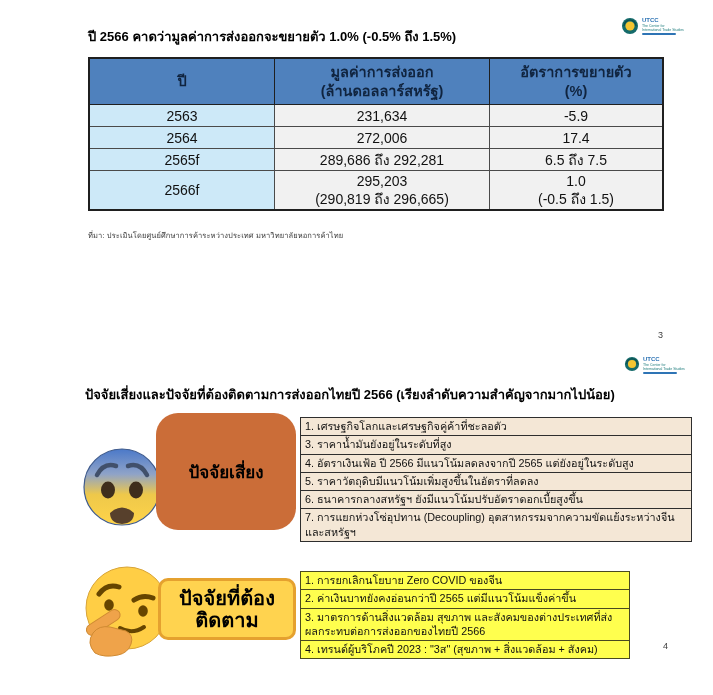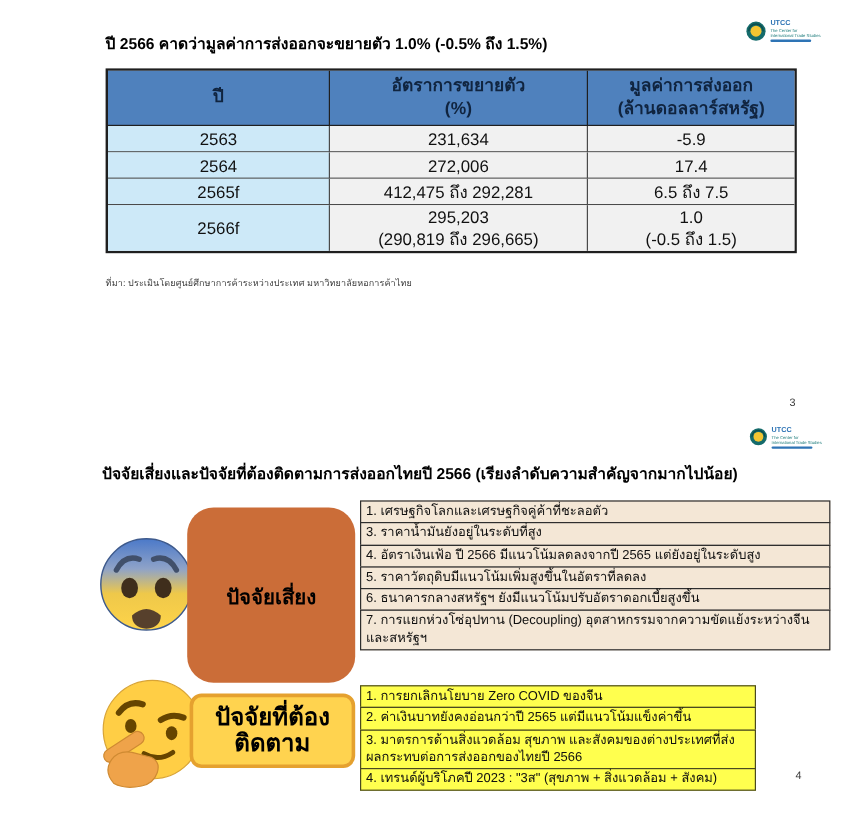--- a/index.html
+++ b/index.html
@@ -29,21 +29,21 @@
     white-space:pre-line;min-height:22px;padding:1px 19px;box-sizing:border-box;
     background:var(--cell-gray,#f1f1f1);border-right:1px solid #4a4a4a;border-bottom:1px solid #4a4a4a;color:#111;
   }
   .td.c0{background:var(--year-col-blue,#cde9f8);}
   .td:last-child{border-right:0;}
   .trow:last-child .td{border-bottom:0;}
   .source{position:absolute;left:88px;top:229px;font-size:7.5px;color:#3a3a3a;letter-spacing:.1px;text-align:center;}
   
   .emoji{position:absolute;}
   .risk-label{
-    position:absolute;left:156px;top:423px;width:140px;height:146px;border-radius:22px;
+    position:absolute;left:156px;top:413px;width:140px;height:117px;border-radius:22px;
     background:var(--risk-orange,#cb6d38);display:flex;align-items:center;justify-content:center;
     font-weight:700;font-size:17px;color:#000;text-align:center;
   }
   .monitor-label{
     position:absolute;left:158px;top:578px;width:132px;height:56px;border-radius:10px;
     background:var(--monitor-yellow,#ffd34f);border:3px solid #e5a12f;
     display:flex;align-items:center;justify-content:center;
     font-weight:700;font-size:20px;line-height:22px;color:#000;text-align:center;white-space:pre-line;
   }
   .factor-list{position:absolute;display:flex;flex-direction:column;}
@@ -76,42 +76,42 @@
         <span class="logo-line">The Center for</span>
         <span class="logo-line">International Trade Studies</span>
         <span class="logo-bar"></span>
       </div>
     </div>
 
     <div class="xtable">
       <div class="thead">
 
       <div class="th">ปี</div>
+          <div class="th">มูลค่าการส่งออก
+(ล้านดอลลาร์สหรัฐ)</div>
           <div class="th">อัตราการขยายตัว
 (%)</div>
-          <div class="th">มูลค่าการส่งออก
-(ล้านดอลลาร์สหรัฐ)</div>
         </div>
       <div class="tbody">
 
           <div class="trow">
             <div class="td c0">2563</div>
             <div class="td c1">231,634</div>
             <div class="td c2">-5.9</div>
           </div>
 
           <div class="trow">
             <div class="td c0">2564</div>
             <div class="td c1">272,006</div>
             <div class="td c2">17.4</div>
           </div>
 
           <div class="trow">
             <div class="td c0">2565f</div>
-            <div class="td c1">412,475 ถึง 292,281</div>
+            <div class="td c1">289,686 ถึง 292,281</div>
             <div class="td c2">6.5 ถึง 7.5</div>
           </div>
 
           <div class="trow">
             <div class="td c0">2566f</div>
             <div class="td c1">295,203
 (290,819 ถึง 296,665)</div>
             <div class="td c2">1.0
 (-0.5 ถึง 1.5)</div>
           </div>

